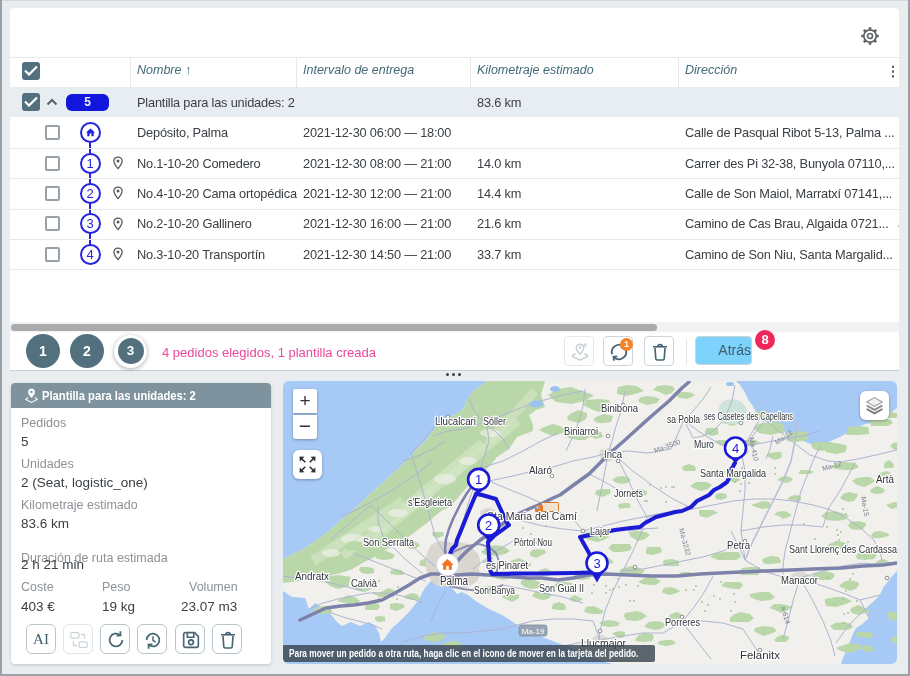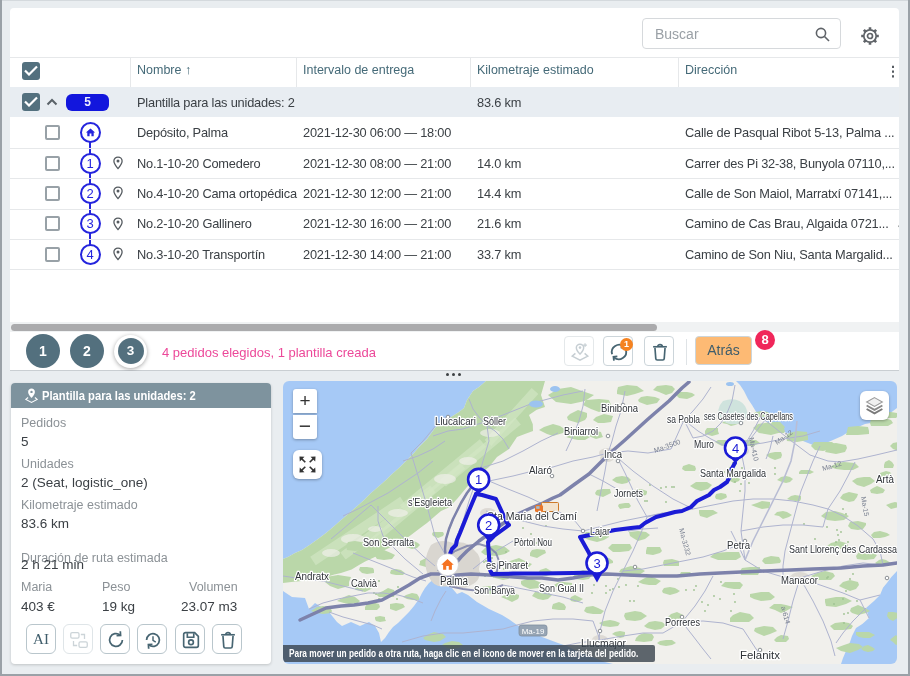--- a/index.html
+++ b/index.html
@@ -14,42 +14,42 @@
 
 
 #panel { left:10px; top:8px; width:889px; height:363px; background:#fff; border-radius:4px 4px 0 0; overflow:hidden; }
 #panel .hline { position:absolute; left:0; width:889px; height:1px; background:#e6e8ea; }
 #search { position:absolute; left:632px; top:10px; width:199px; height:31px; border:1px solid #d6d9dc; border-radius:4px; }
 #search .ph { position:absolute; left:12px; top:7px; font-size:14px; color:#9aa0a6; }
 #search svg { position:absolute; right:9px; top:7px; }
 #gear { position:absolute; left:849px; top:17px; }
 
 
-.th { position:absolute; top:55px; font-size:12.5px; color:#456a78; font-weight:400; }
+.th { position:absolute; top:55px; font-size:12.5px; color:#456a78; font-weight:400;font-style:italic; }
 .vline { position:absolute; background:#e6e8ea; width:1px; }
 
 .cell { position:absolute; font-size:12.8px; color:#3b4045; white-space:nowrap; letter-spacing:-0.2px; }
 .cbx { position:absolute; width:15px; height:15px; border:2px solid #98a1a7; border-radius:2px; background:#fff; }
 .cbx-on { position:absolute; width:18px; height:18px; background:#53707e; border-radius:3px; }
 .cbx-on svg { position:absolute; left:2px; top:3px; }
 .numcirc { position:absolute; width:20px; height:20px; border:2px solid #2525dd; border-radius:50%; background:#fff; text-align:center; font-size:13px; line-height:17px; color:#2525dd; }
 #grprow { left:0; top:79px; width:889px; height:30px; background:#e8edf2; }
 .badge5 { position:absolute; left:56px; top:7px; width:43px; height:17px; background:#1216dd; border-radius:6px; color:#eef; font-size:12px; font-weight:bold; text-align:center; line-height:17px; }
 
 
 #sbthumb { left:1px; top:316px; width:646px; height:7px; background:#ababad; border-radius:3.5px; }
 
 
 .stepc { position:absolute; top:326px; width:34px; height:34px; border-radius:50%; background:#53707e; color:#fff; font-weight:bold; font-size:14px; text-align:center; line-height:34px; }
 #step3w { position:absolute; left:104px; top:326.5px; width:33px; height:33px; border-radius:50%; background:#fff; box-shadow:0 1px 4px rgba(0,0,0,.35); }
 #step3w .in { position:absolute; left:3.5px; top:3.5px; width:26px; height:26px; border-radius:50%; background:#53707e; color:#fff; font-weight:bold; font-size:13.5px; text-align:center; line-height:26px; }
 #grntxt { position:absolute; left:152px; top:337px; font-size:13px; color:#ec4899; }
 .ibtn { position:absolute; top:328px; width:30px; height:30px; border:1px solid #ccd5da; border-radius:4px; background:#fff; }
 .ibtn svg { position:absolute; left:4px; top:4px; }
-#atras { position:absolute; left:685px; top:328px; width:57px; height:29px; border:1px solid #ccd5da; border-radius:4px; background:#fdba74; color:#3f5d6b; font-size:14px; text-align:center; line-height:27px; }
+#atras { position:absolute; left:685px; top:328px; width:57px; height:29px; border:1px solid #ccd5da; border-radius:4px; background:#7dd3fc; color:#3f5d6b; font-size:14px; text-align:right; line-height:27px; }
 #guardar { position:absolute; left:752px; top:327px; width:127px; height:31px; background:#4e6775; border-radius:4px; color:#fff; font-size:13.5px; font-weight:bold; text-align:center; line-height:31px; letter-spacing:-0.4px; }
 #rbadge { position:absolute; left:745px; top:322px; width:20px; height:20px; background:#f0275a; border-radius:50%; color:#fff; font-size:13px; font-weight:bold; text-align:center; line-height:20px; }
 #obadge { position:absolute; left:610px; top:330px; width:13px; height:13px; background:#f58220; border-radius:50%; color:#fff; font-size:9px; font-weight:bold; text-align:center; line-height:13px; z-index:3; }
 
 #dots { left:446px; top:373px; width:18px; height:4px; }
 #dots i { position:absolute; top:0; width:3px; height:3px; border-radius:50%; background:#3c4043; }
 
 
 #card { left:11px; top:383px; width:260px; height:281px; background:#fff; border-radius:4px; box-shadow:0 1px 3px rgba(0,0,0,.18); }
 #cardhead { position:absolute; left:0; top:0; width:260px; height:25px; background:#7e939e; border-radius:4px 4px 0 0; color:#fff; font-size:13.5px; font-weight:bold; }
@@ -67,27 +67,20 @@
 #fullscr { left:10px; top:69px; width:29px; height:29px; border-radius:6px; box-shadow:0 1px 3px rgba(0,0,0,.3); }
 #layers { left:577px; top:10px; width:29px; height:29px; border-radius:6px; box-shadow:0 1px 3px rgba(0,0,0,.3); }
 #caption { position:absolute; left:0px; top:264px; width:372px; height:17px; background:rgba(56,66,76,.8); color:#fff; border-radius:0 2px 2px 0; }
 #caption span { position:absolute; left:6px; top:0; font-size:10.5px; font-weight:bold; line-height:17px; white-space:nowrap; transform:scaleX(0.79); transform-origin:0 0; }
 </style>
 </head>
 <body>
 <div class="abs" id="bT"></div>
 <div class="abs" id="panel">
 
-  <div id="search">
-    <span class="ph">Buscar</span>
-    <svg width="17" height="17" viewBox="0 0 17 17">
-        <circle cx="7" cy="7" r="4.6" fill="none" stroke="#5f6368" stroke-width="1.6"></circle>
-        <line x1="10.5" y1="10.5" x2="15" y2="15" stroke="#5f6368" stroke-width="1.6"></line>
-      </svg>
-  </div>
   <div id="gear">
     <svg width="22" height="22" viewBox="0 0 22 22">
         <g fill="none" stroke="#5f6368">
           <circle cx="11" cy="11" r="6.2" stroke-width="1.7"></circle>
           <circle cx="11" cy="11" r="2.5" stroke-width="1.7"></circle>
           <g stroke-width="2.6">
             <path d="M11 2.2 v2.6"></path>
             <path d="M11 17.2 v2.6"></path>
             <path d="M2.2 11 h2.6"></path>
             <path d="M17.2 11 h2.6"></path>
@@ -181,21 +174,21 @@
 <div class="cell" style="left:888px; top:208.3px;">Jlles</div>
 <div class="cell" style="left:675px; top:208.3px;">Camino de Cas Brau, Algaida 0721...</div>
 <div class="hline" style="top:261.4px; left:0px;"></div>
 <div class="cbx" style="left:35px; top:238.7px;"></div>
 <div class="numcirc" style="left:69.5px; top:235.7px; width:21px; height:21px;">4</div>
 <div style="position:absolute; left:102px; top:239.2px;"><svg width="12" height="14" viewBox="0 0 12 14">
           <path d="M6 1.1 C3.6 1.1 1.9 2.9 1.9 5.1 C1.9 8 6 12.6 6 12.6 C6 12.6 10.1 8 10.1 5.1 C10.1 2.9 8.4 1.1 6 1.1 Z" fill="#fff" stroke="#555b60" stroke-width="1.3"></path>
           <circle cx="6" cy="5" r="1.5" fill="#555b60"></circle>
         </svg></div>
 <div class="cell" style="left:127px; top:238.7px;">No.3-10-20 Transportín</div>
-<div class="cell" style="left:293px; top:238.7px;">2021-12-30 14:00 — 21:00</div>
+<div class="cell" style="left:293px; top:238.7px;">2021-12-30 14:50 — 21:00</div>
 <div class="cell" style="left:467px; top:238.7px;">33.7 km</div>
 <div class="cell" style="left:888px; top:238.7px;">Illes</div>
 <div class="cell" style="left:675px; top:238.7px;">Camino de Son Niu, Santa Margalid...</div>
     </div>
 
   <div style="position:absolute; left:0; top:314px; width:889px; height:10px; background:#f0f2f3;"></div>
   <div class="abs" id="sbthumb"></div>
   <div class="hline" style="top:362px; background:#c9ced2;"></div>
 
   <div class="stepc" style="left:16px;">1</div>
@@ -248,21 +241,21 @@
     <span style="display:inline-block; transform:scaleX(0.83); transform-origin:0 0; white-space:nowrap;">Plantilla para las unidades: 2</span>
   </div>
   <div class="lbl" style="left:10px; top:33px;">Pedidos</div>
   <div class="val" style="left:10px; top:51px;">5</div>
   <div class="lbl" style="left:10px; top:74px;">Unidades</div>
   <div class="val" style="left:10px; top:92px;">2 (Seat, logistic_one)</div>
   <div class="lbl" style="left:10px; top:115px;">Kilometraje estimado</div>
   <div class="val" style="left:10px; top:133px;">83.6 km</div>
   <div class="lbl" style="left:10px; top:156px;margin-top:12px;">Duración de ruta estimada</div>
   <div class="val" style="left:10px; top:174px;">2 h 21 min</div>
-  <div class="lbl" style="left:10px; top:197px;">Maria</div>
+  <div class="lbl" style="left:10px; top:197px;">Coste</div>
   <div class="val" style="left:10px; top:216px;">403 €</div>
   <div class="lbl" style="left:91px; top:197px;">Peso</div>
   <div class="val" style="left:91px; top:216px;">19 kg</div>
   <div class="lbl" style="left:170px; top:197px;margin-left:8px;">Volumen</div>
   <div class="val" style="left:170px; top:216px;">23.07 m3</div>
   <div class="cbtn" style="left:15px; top:241px; font-family:'Liberation Serif',serif; font-size:15px; color:#3f5d6b; text-align:center; line-height:28px;">AI</div>
   <div class="cbtn" style="left:52px; top:241px; border-color:#dfe5e8;">
     <svg width="22" height="22" viewBox="0 0 24 24">
         <rect x="3" y="4" width="9" height="6" rx="1.5" fill="none" stroke="#ccd4d8" stroke-width="1.4"></rect>
         <rect x="12" y="14" width="9" height="6" rx="1.5" fill="none" stroke="#ccd4d8" stroke-width="1.4"></rect>

